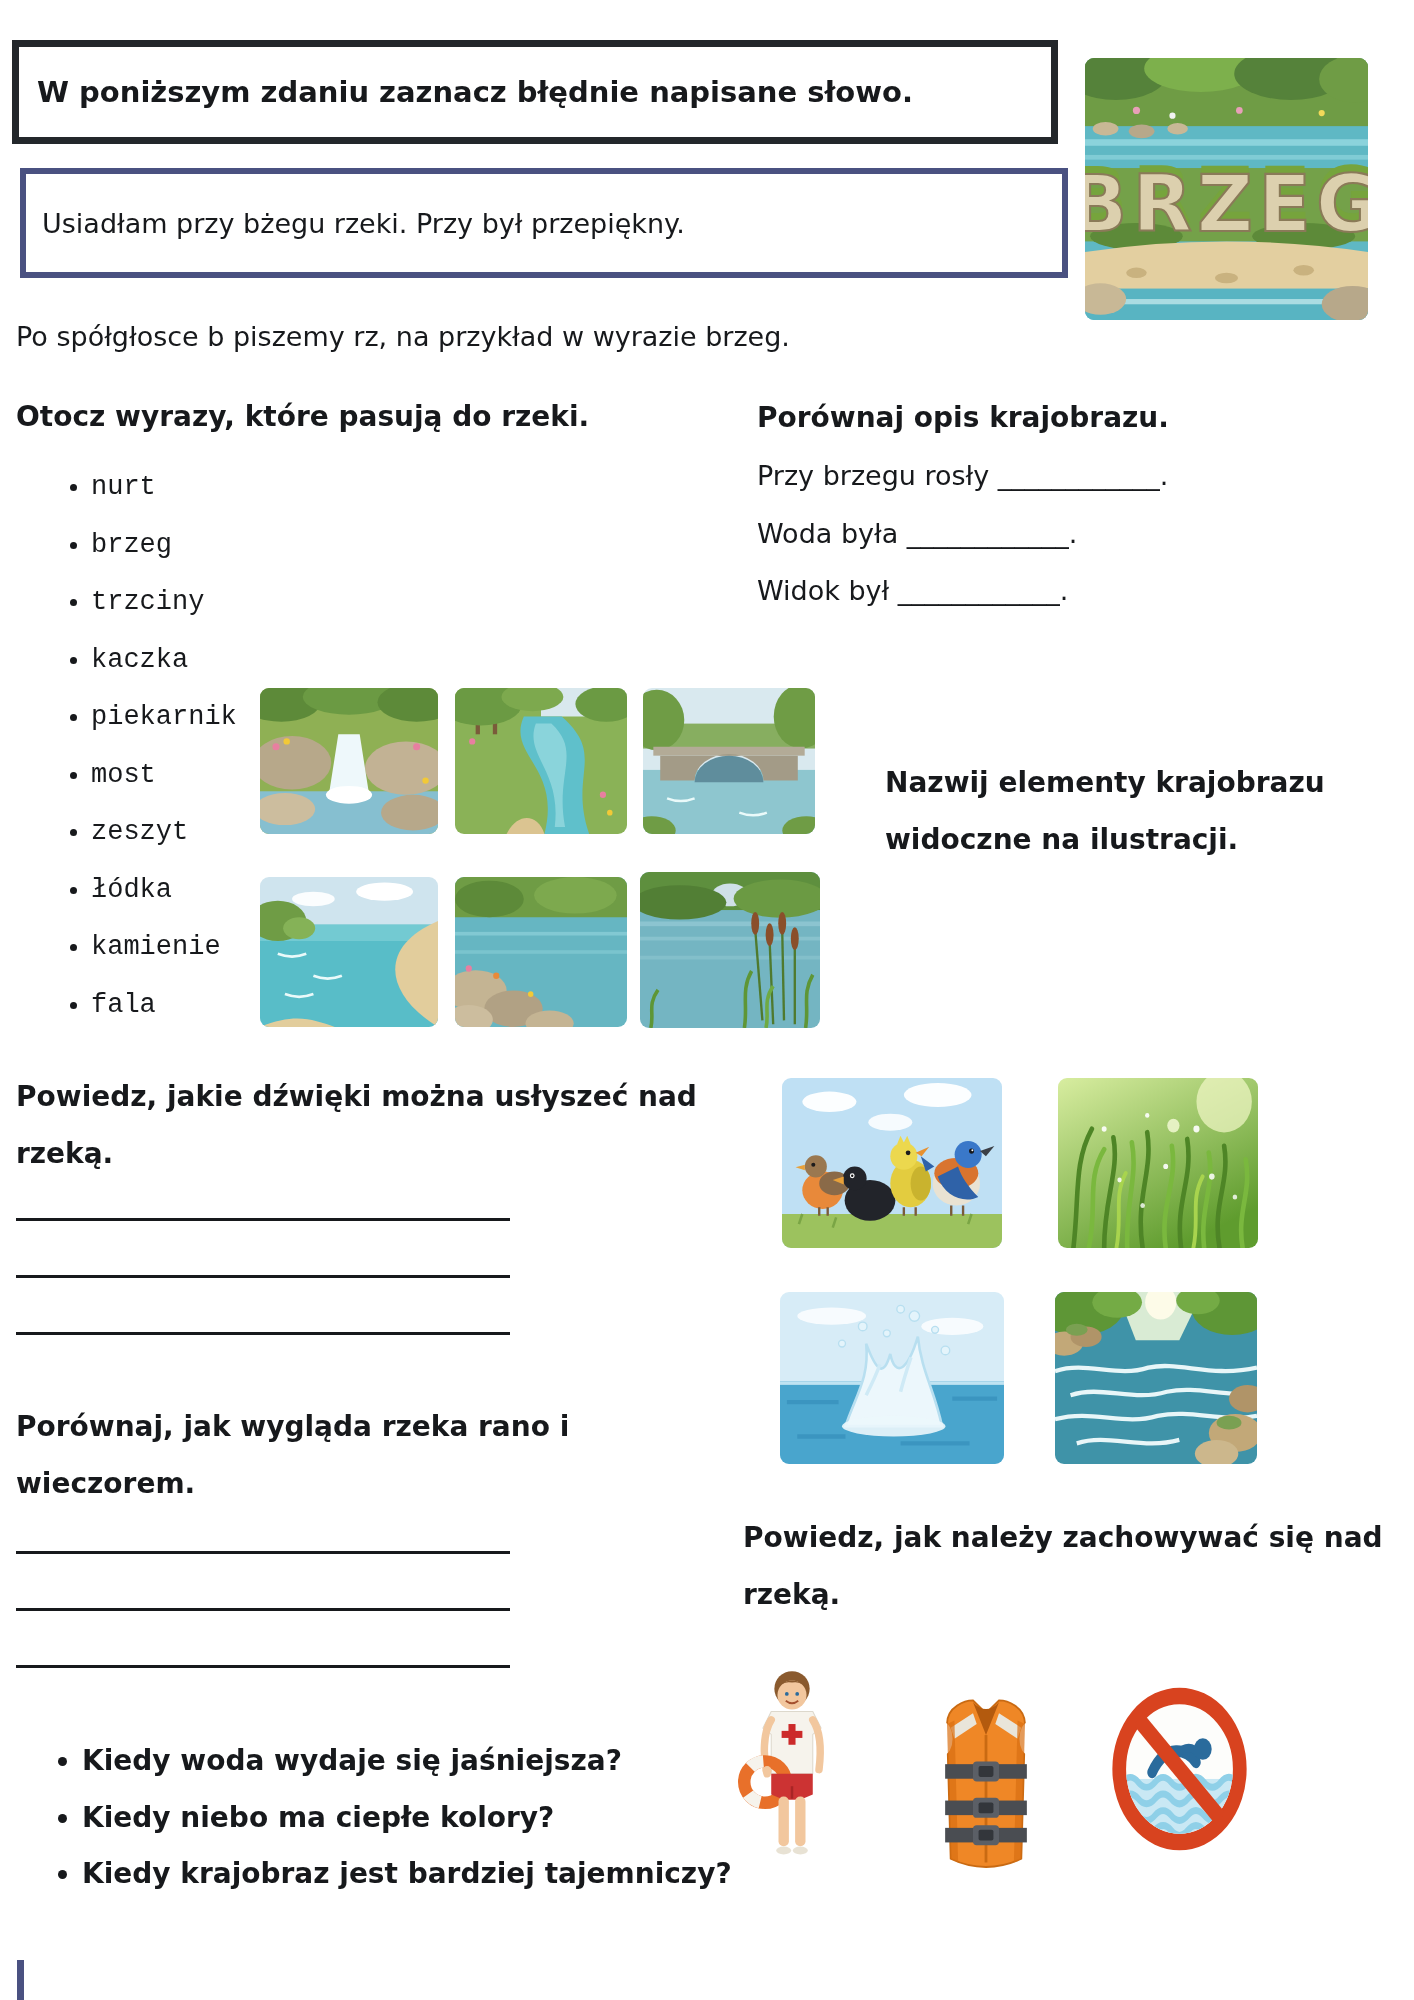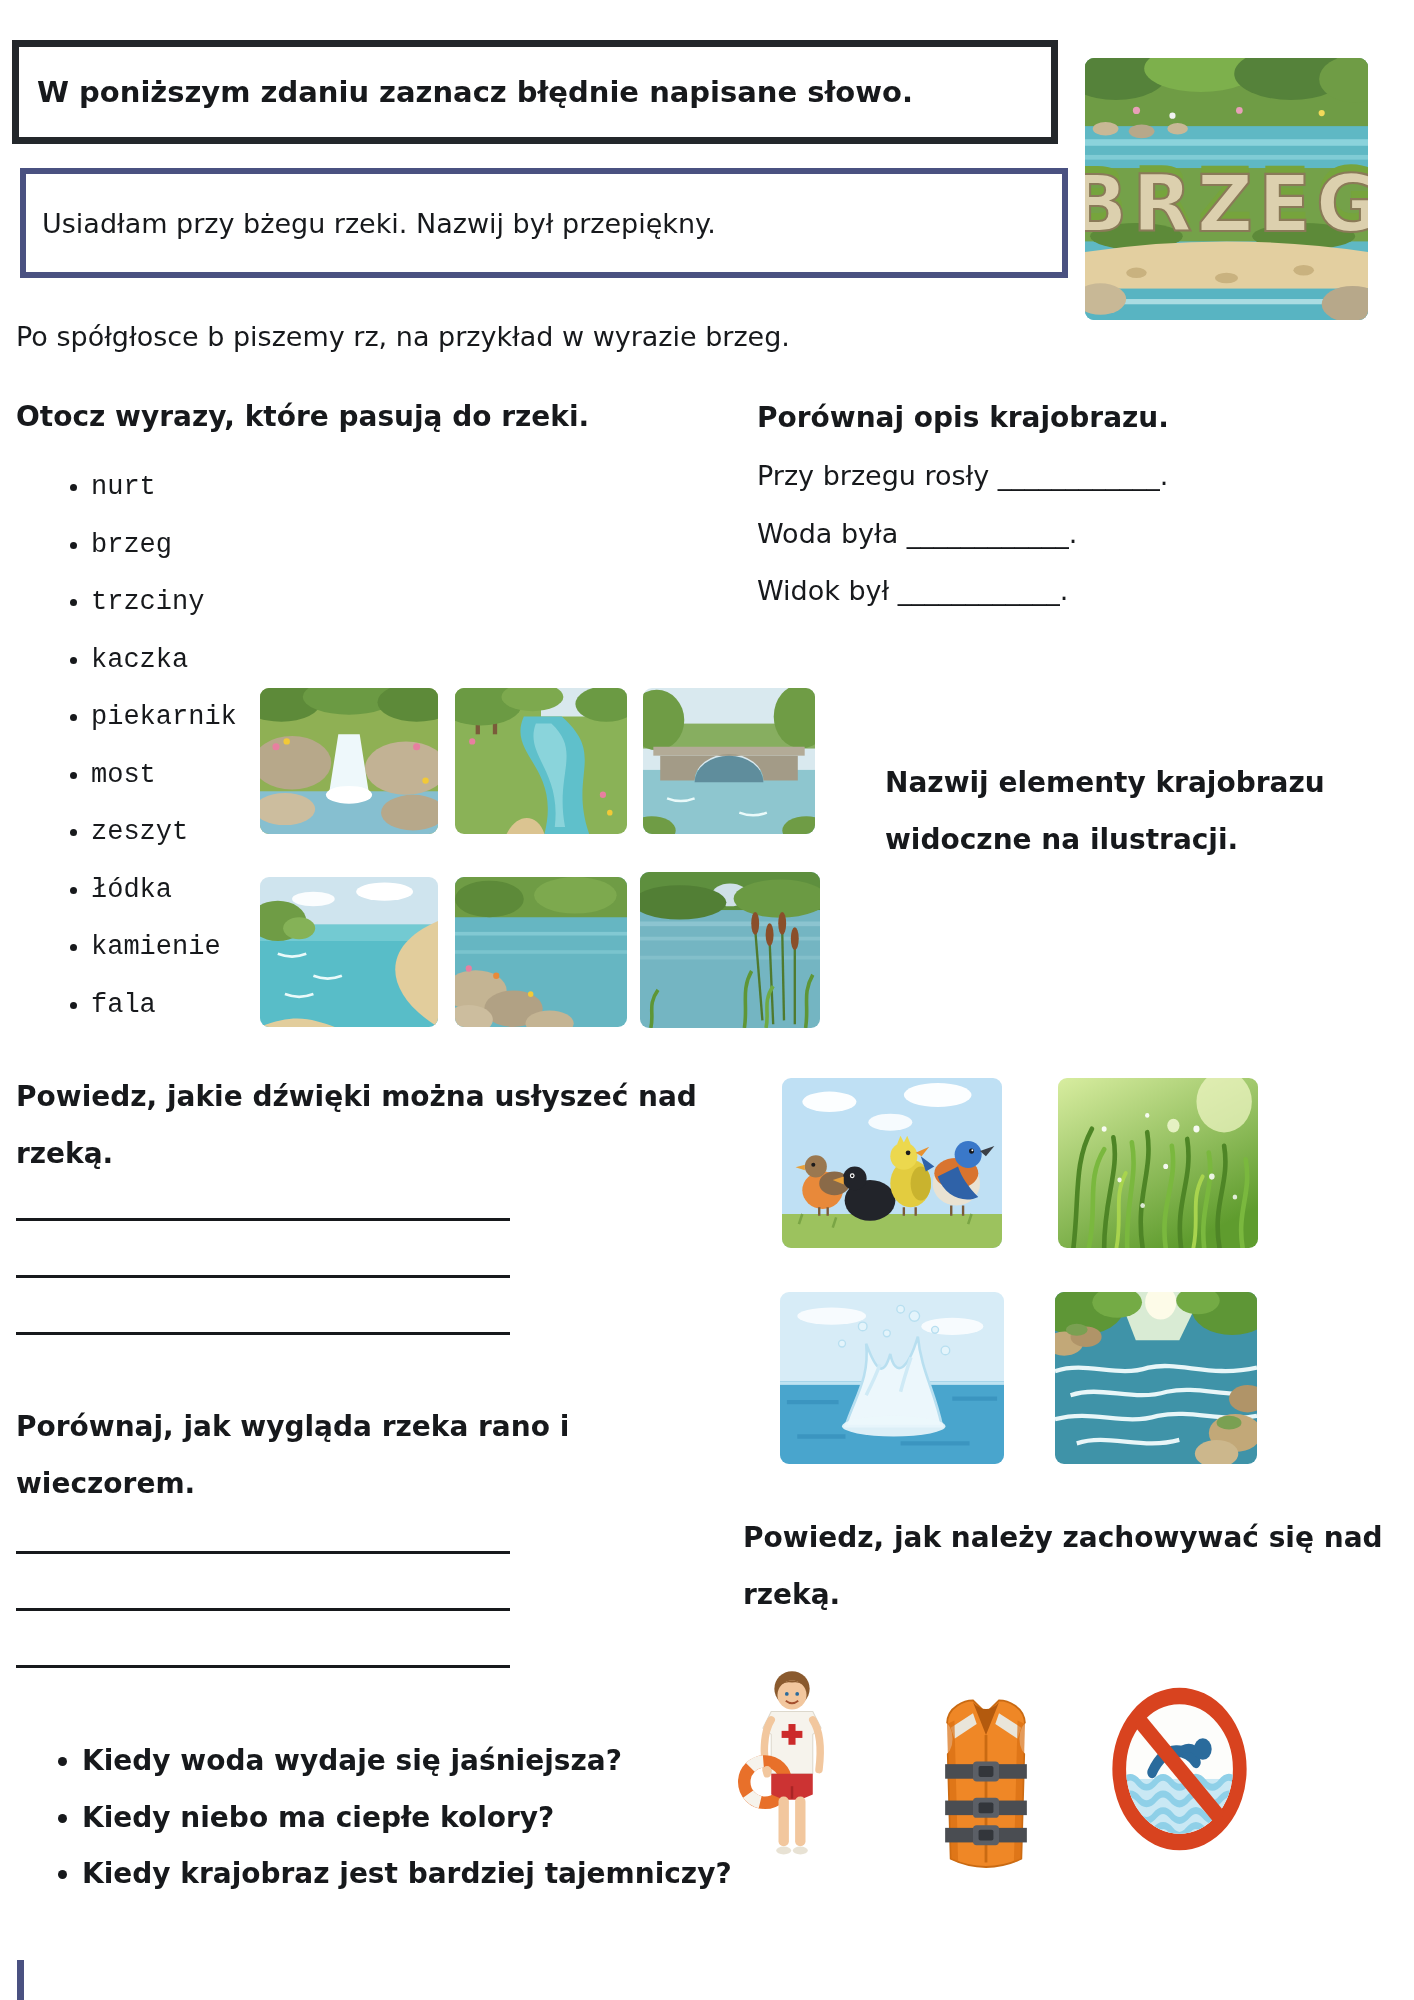--- a/index.html
+++ b/index.html
@@ -61,21 +61,21 @@
         <ellipse cx="55" cy="84" rx="4.5" ry="2" fill="#c9b27f"></ellipse>
       <ellipse cx="85" cy="81" rx="4" ry="2" fill="#c9b27f"></ellipse>
       <rect y="88" width="110" height="12" fill="#58b4c2"></rect>
       <rect y="92" width="110" height="2" fill="#bfe6ea" opacity="0.8"></rect>
       <ellipse cx="6" cy="92" rx="10" ry="6" fill="#c8b896"></ellipse>
         <ellipse cx="104" cy="94" rx="12" ry="7" fill="#b7a88a"></ellipse>
     </svg>
   </div>
 
   <div class="box" id="sent-box">
-    <span>Usiadłam przy bżegu rzeki. Nazwij był przepiękny.</span>
+    <span>Usiadłam przy bżegu rzeki. Przy był przepiękny.</span>
   </div>
 
   <div class="txt" style="left:16px;top:320px;">Po spółgłosce b piszemy rz, na przykład w wyrazie brzeg.</div>
 
   <div class="bh" style="left:16px;top:400px;">Otocz wyrazy, które pasują do rzeki.</div>
   <ul id="words">
     <li>nurt</li>
     <li>brzeg</li>
     <li>trzciny</li>
     <li>kaczka</li>

